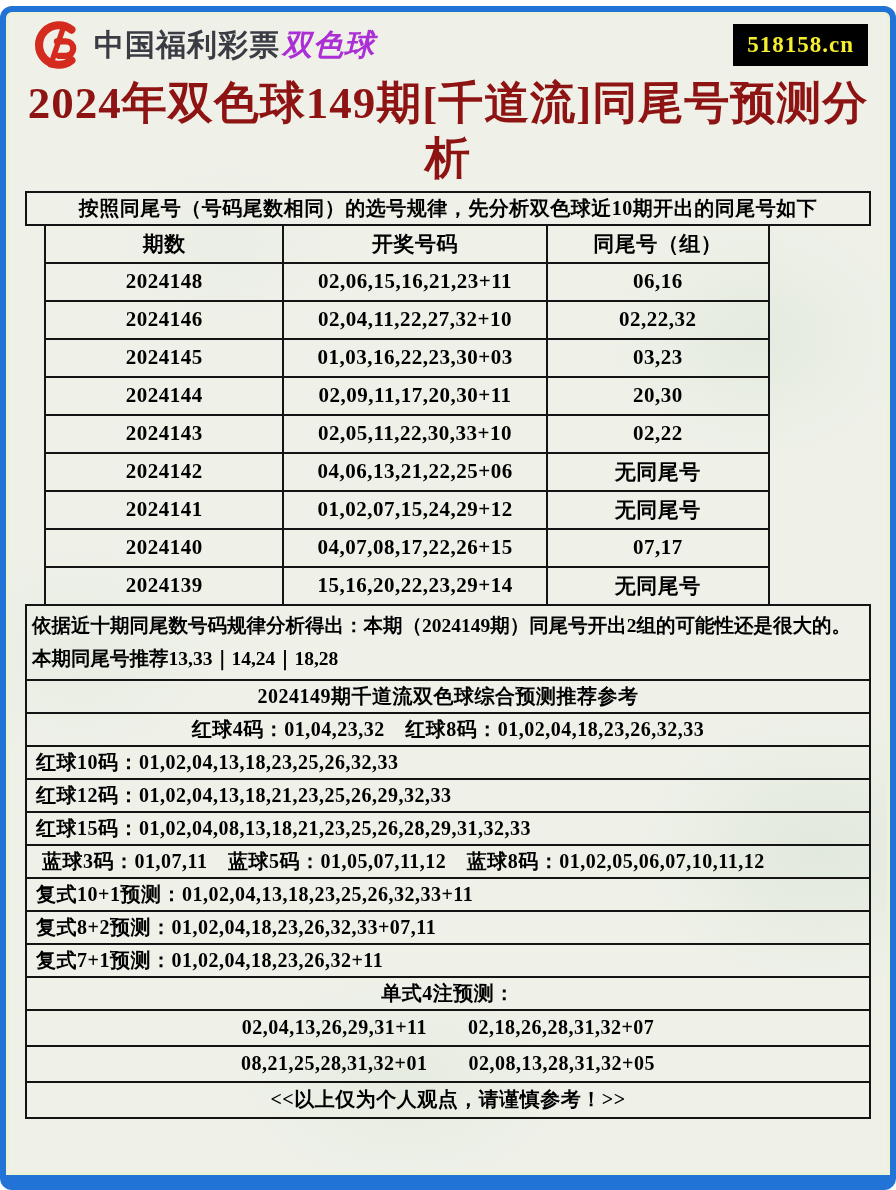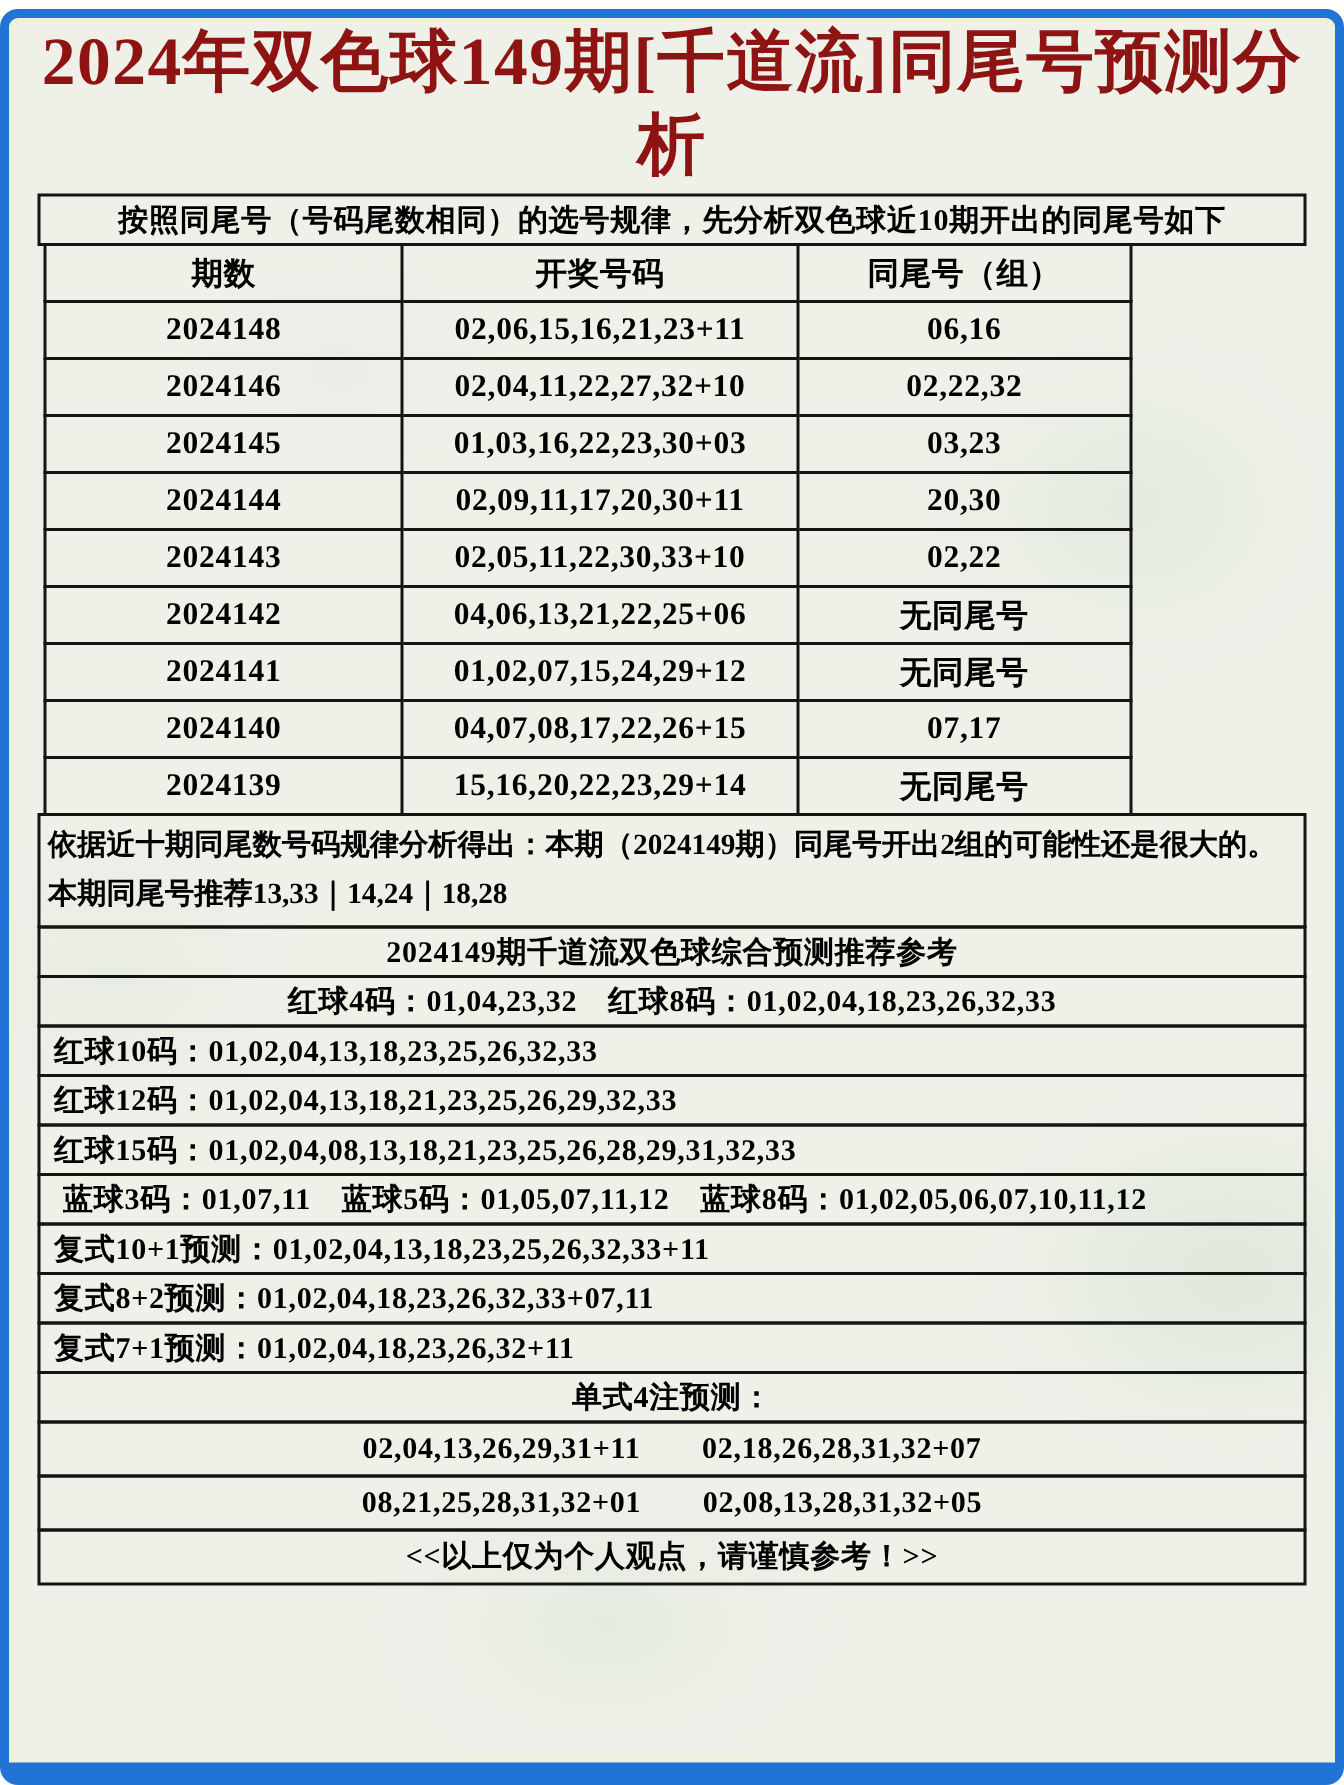--- a/index.html
+++ b/index.html
@@ -42,33 +42,46 @@
     background:transparent;padding:2px 6px;
   }
   .box.left{justify-content:flex-start;padding-left:9px;}
   .box.indent{padding-left:15px;}
   .box.tall{min-height:38px;}
   .box.para{
     display:block;min-height:72px;font-size:19.5px;line-height:1.72;
     text-align:left;padding:3px 6px 3px 5px;letter-spacing:0;
   }
   table.history{
-    width:726px;margin-left:4px;border-collapse:collapse;margin-top:-2px;padding-left:37px;
+    width:726px;margin-left:19px;border-collapse:collapse;margin-top:-2px;padding-left:37px;
   }
   table.history th, table.history td{
     border:2px solid #141414;height:36px;text-align:center;vertical-align:middle;
     font-size:21px;font-weight:bold;color:#000;letter-spacing:0.5px;padding:0 4px;
   }
   table.history th{font-size:21px;}
 </style>
 </head>
 <body>
 
 <div class="frame">
 
+  <div class="topbar">
+    <div class="logo-wrap">
+      <svg class="logo-svg" viewBox="0 0 60 60">
+        <path d="M46 13 A 22 22 0 1 0 46 47" stroke="#d42b1e" stroke-width="9" fill="none" stroke-linecap="round"></path>
+        <path d="M38 8 L23 52" stroke="#d42b1e" stroke-width="6" stroke-linecap="round"></path>
+        <path d="M30 26 L40 26 A 8 8 0 0 1 40 42 L32 42" stroke="#d42b1e" stroke-width="7" fill="none" stroke-linecap="round"></path>
+      </svg>
+      <div class="brand">
+        <span class="brand-black">中国福利彩票</span><span class="brand-color">双色球</span>
+      </div>
+    </div>
+    <div class="badge">518158.cn</div>
+  </div>
 
   <h1 class="title">2024年双色球149期[千道流]同尾号预测分析</h1>
 
   <div class="stack">
 
     <div class="box">按照同尾号（号码尾数相同）的选号规律，先分析双色球近10期开出的同尾号如下</div>
 
     <table class="history">
       <colgroup>
           <col style="width:292px">

